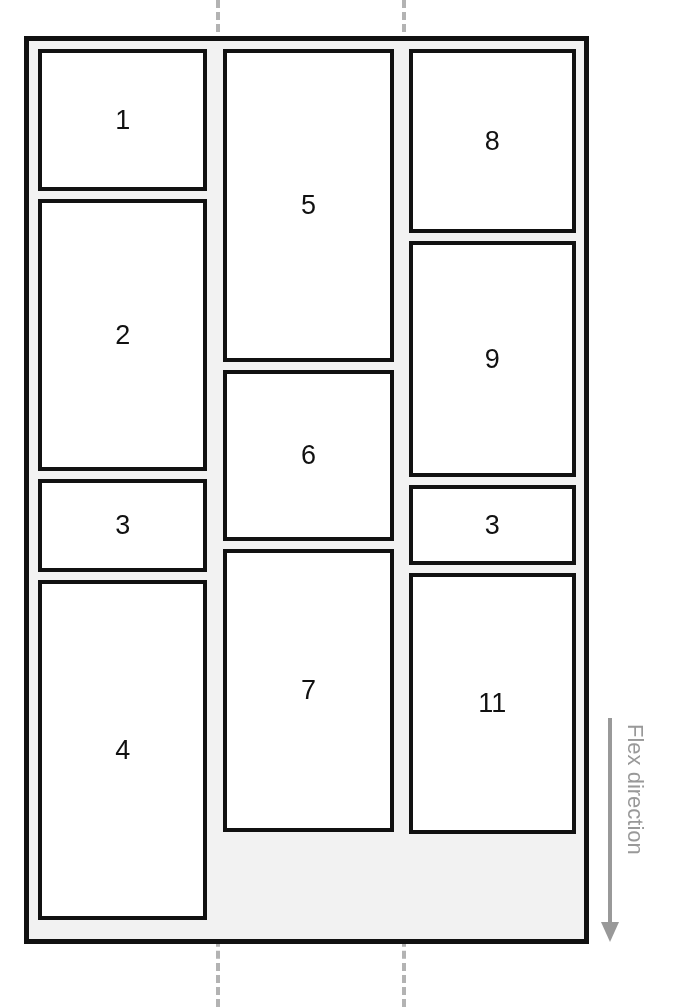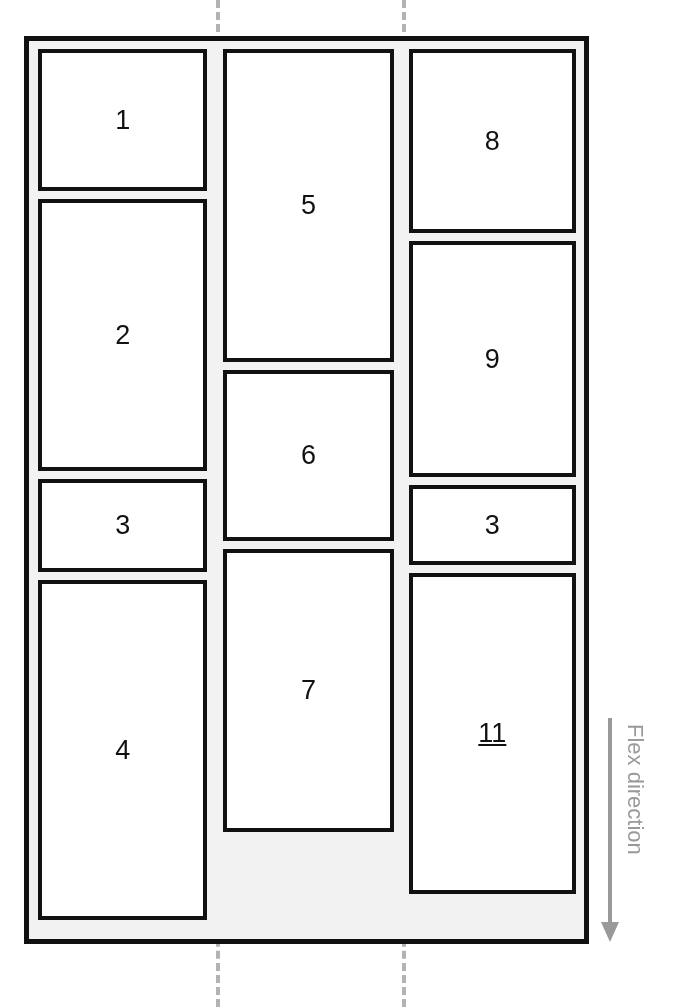--- a/index.html
+++ b/index.html
@@ -69,21 +69,21 @@
 
   
   #box-5 { height: 313px; margin-bottom: 8px; }
   #box-6 { height: 171px; margin-bottom: 8px; }
   #box-7 { height: 283px; }
 
   
   #box-8  { height: 184px; margin-bottom: 8px; }
   #box-9  { height: 236px; margin-bottom: 8px; }
   #box-10 { height: 80px;  margin-bottom: 8px; }
-  #box-11 { height: 321px; text-decoration: underline; }
+  #box-11 { height: 261px; }
 
   
   #flex-annotation {
     position: absolute;
     left: 600px;
     top: 718px;
     width: 70px;
     height: 234px;
   }
   #arrow-line {

